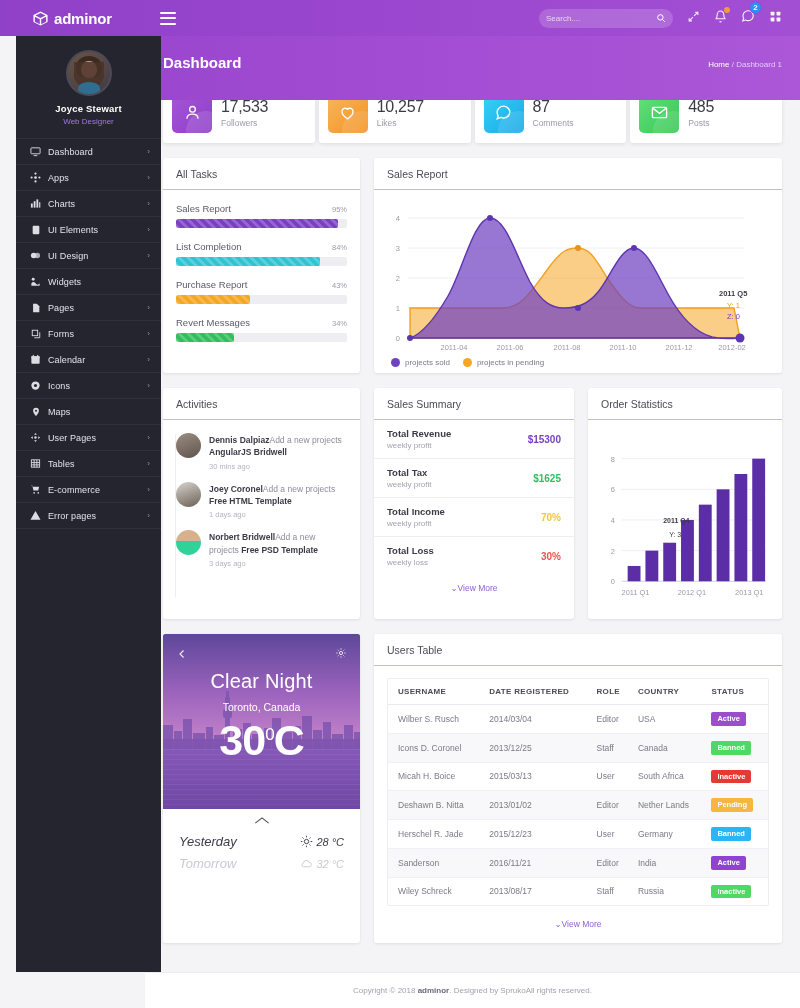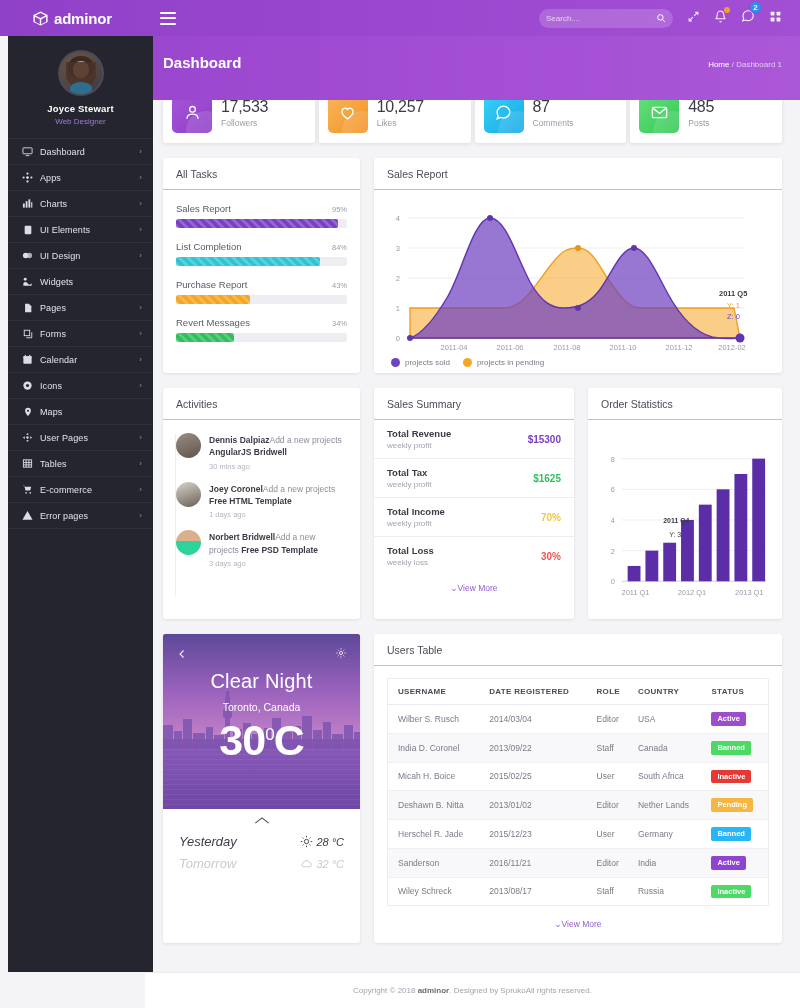--- a/index.html
+++ b/index.html
@@ -48,21 +48,21 @@
   }
   .badge-num {
     position: absolute; top: -8px; right: -7px; min-width: 13px; height: 13px;
     border-radius: 50%; background: #2196f3; color: #fff; font-size: 8px;
     display: flex; align-items: center; justify-content: center; font-weight: bold;
     border: 1.5px solid #9a46ce;
   }
 
   
   .sidebar {
-    position: absolute; top: 36px; left: 8px; width: 145px; height: 936px;
+    position: absolute; top: 36px; left: 16px; width: 145px; height: 936px;
     background: #25252f; z-index: 20;
   }
   .profile { padding: 14px 0 12px; text-align: center; }
   .avatar-ring {
     width: 46px; height: 46px; border-radius: 50%; margin: 0 auto 7px;
     border: 2px solid #4a4a58; overflow: hidden;
     background: linear-gradient(150deg,#6b5344,#3f3a46);
     position: relative;
   }
   .avatar-ring .face {
@@ -890,29 +890,29 @@
               </thead>
               <tbody>
                 <tr>
                   <td style="padding-left:10px">Wilber S. Rusch</td>
                   <td>2014/03/04</td>
                   <td>Editor</td>
                   <td>USA</td>
                   <td><span class="badge" style="background:#9c4dcc">Active</span></td>
                 </tr>
                 <tr>
-                  <td style="padding-left:10px">India D. Coronel</td>
-                  <td>2013/09/22</td>
+                  <td style="padding-left:10px">Icons D. Coronel</td>
+                  <td>2013/12/25</td>
                   <td>Staff</td>
                   <td>Canada</td>
                   <td><span class="badge" style="background:#4cd964">Banned</span></td>
                 </tr>
                 <tr>
                   <td style="padding-left:10px">Micah H. Boice</td>
-                  <td>2015/02/25</td>
+                  <td>2015/03/13</td>
                   <td>User</td>
                   <td>South Africa</td>
                   <td><span class="badge" style="background:#e53935">Inactive</span></td>
                 </tr>
                 <tr>
                   <td style="padding-left:10px">Deshawn B. Nitta</td>
                   <td>2013/01/02</td>
                   <td>Editor</td>
                   <td>Nether Lands</td>
                   <td><span class="badge" style="background:#f5b642">Pending</span></td>

